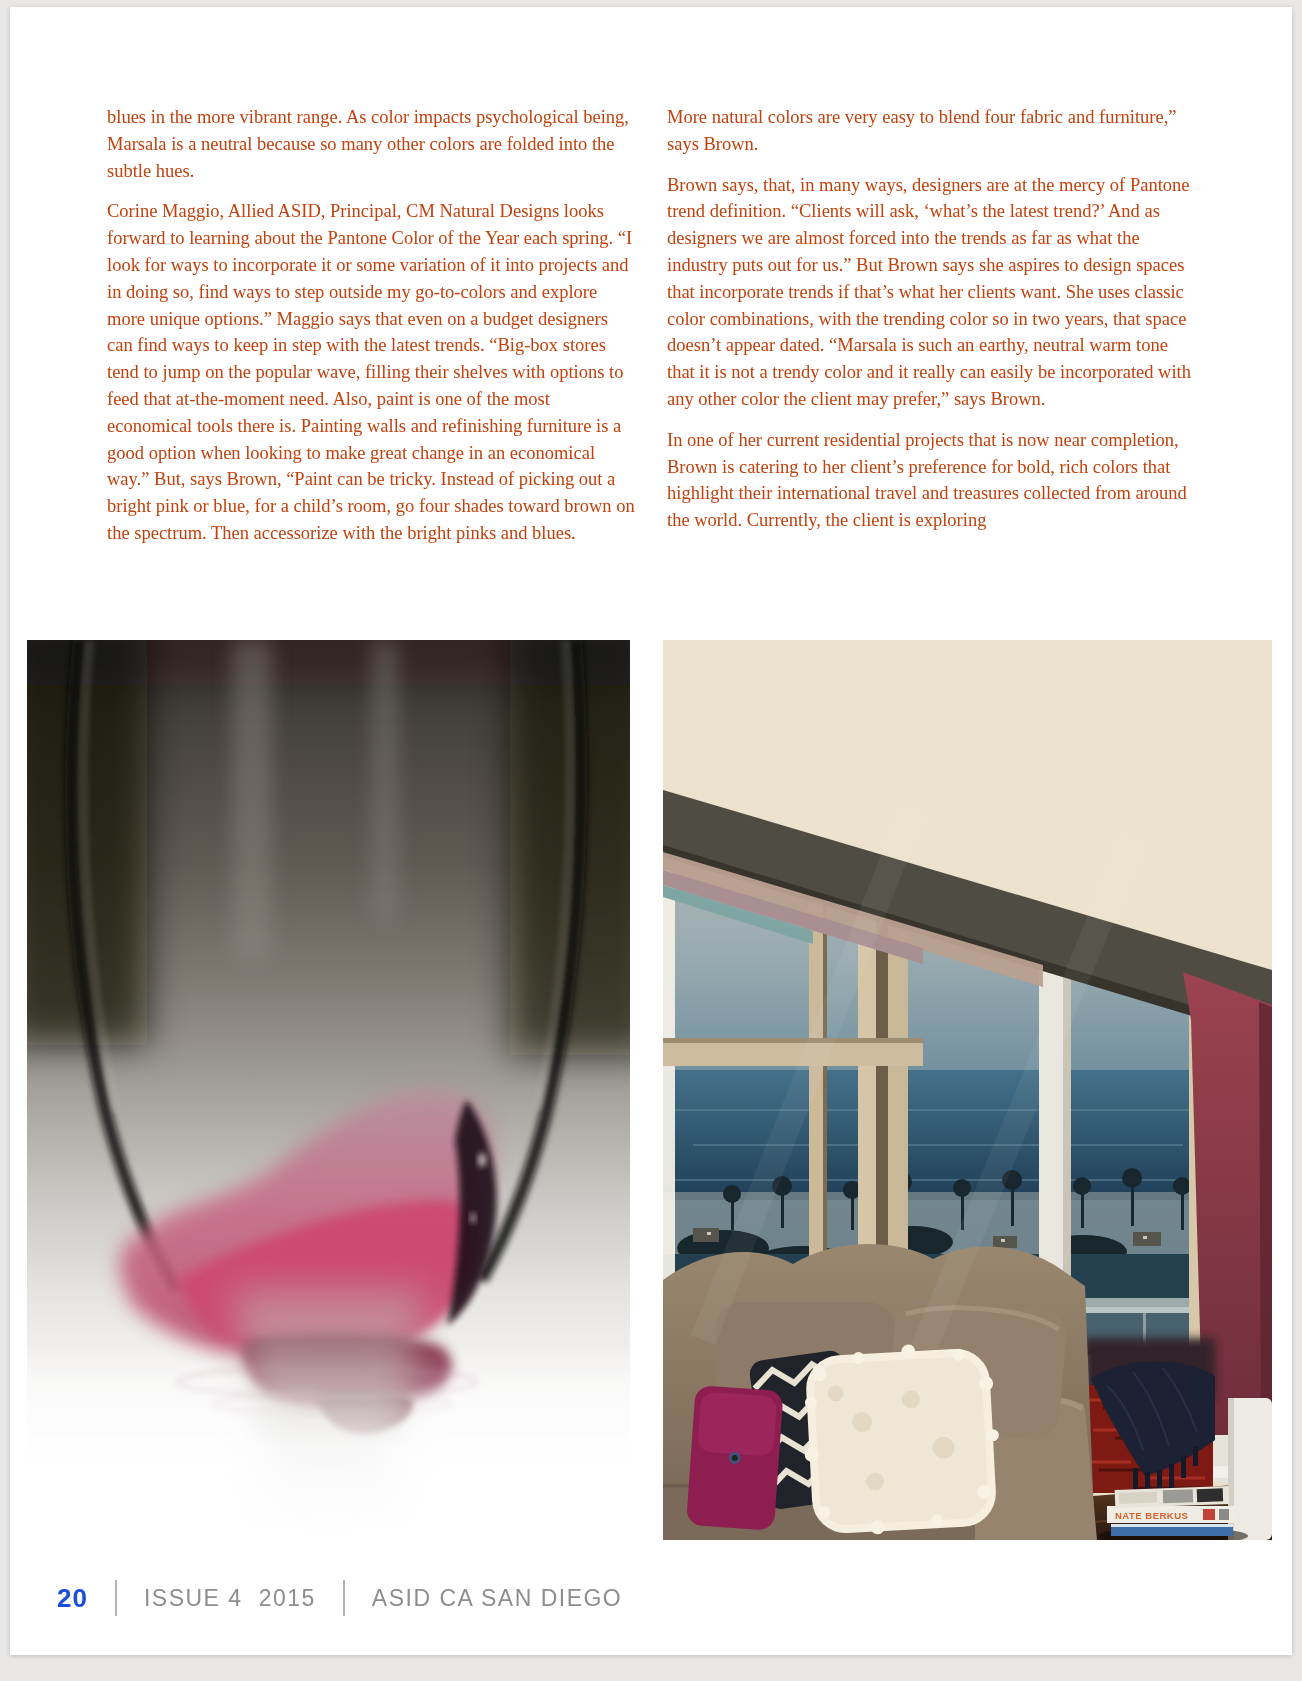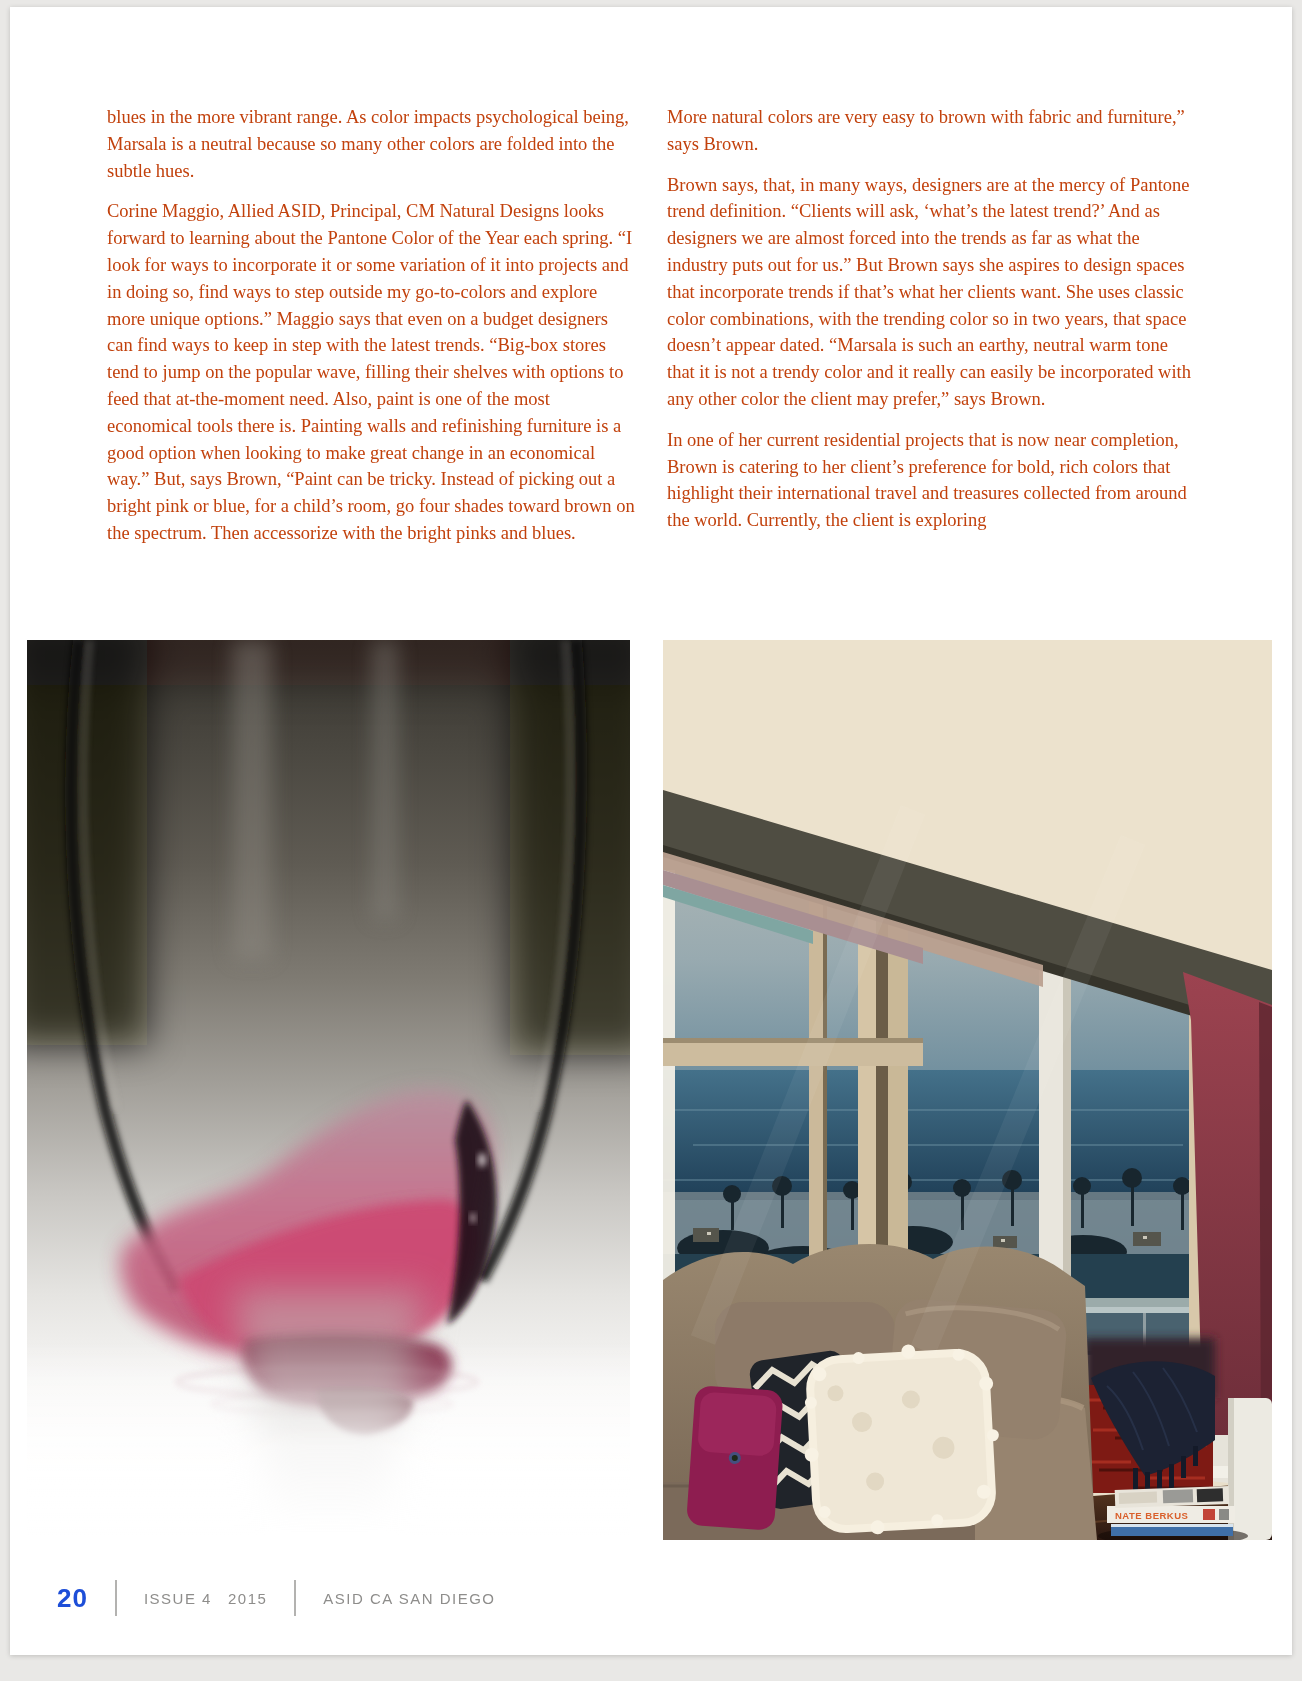--- a/index.html
+++ b/index.html
@@ -17,37 +17,37 @@
   h2.section-heading{margin:14px 0 9px 0;font-family:"Liberation Sans",sans-serif;
             font-weight:bold;font-size:30px;letter-spacing:0.2px;color:#8e1c3c;}
   .photo{overflow:hidden;}
   .photo svg{display:block;}
   .photo-left{left:27px;top:640px;width:603px;height:895px;}
   .photo-right{left:663px;top:640px;width:609px;height:1041px;}
   .footer{left:57px;top:1580px;display:flex;align-items:center;
           font-family:"Liberation Sans",sans-serif;}
   .page-number{font-size:26px;font-weight:bold;color:#1d4ed8;letter-spacing:1px;}
   .footer-sep{width:2px;height:36px;background:#b3b2b0;margin:0 27px;}
-  .footer-label{font-size:15px;color:#8e8d8b;letter-spacing:1.5px;}
+  .footer-label{font-size:23px;color:#8e8d8b;letter-spacing:1.5px;}
   .footer-year{margin-left:16px;}
 </style>
 </head>
 <body>
 
 <div class="page">
   <div class="sheet"></div>
 
 
   <div class="abs col col-left">
     <p>blues in the more vibrant range. As color impacts psychological being, Marsala is a neutral because so many other colors are folded into the subtle hues.</p>
     <p>Corine Maggio, Allied ASID, Principal, CM Natural Designs looks forward to learning about the Pantone Color of the Year each spring. “I look for ways to incorporate it or some variation of it into projects and in doing so, find ways to step outside my go-to-colors and explore more unique options.” Maggio says that even on a budget designers can find ways to keep in step with the latest trends. “Big-box stores tend to jump on the popular wave, filling their shelves with options to feed that at-the-moment need. Also, paint is one of the most economical tools there is. Painting walls and refinishing furniture is a good option when looking to make great change in an economical way.” But, says Brown, “Paint can be tricky. Instead of picking out a bright pink or blue, for a child’s room, go four shades toward brown on the spectrum. Then accessorize with the bright pinks and blues.</p>
   </div>
 
   <div class="abs col col-right">
-    <p>More natural colors are very easy to brown with fabric and furniture,” says Brown.</p>
+    <p>More natural colors are very easy to blend four fabric and furniture,” says Brown.</p>
     <p>Brown says, that, in many ways, designers are at the mercy of Pantone trend definition. “Clients will ask, ‘what’s the latest trend?’ And as designers we are almost forced into the trends as far as what the industry puts out for us.” But Brown says she aspires to design spaces that incorporate trends if that’s what her clients want. She uses classic color combinations, with the trending color so in two years, that space doesn’t appear dated. “Marsala is such an earthy, neutral warm tone that it is not a trendy color and it really can easily be incorporated with any other color the client may prefer,” says Brown.</p>
     <p>In one of her current residential projects that is now near completion, Brown is catering to her client’s preference for bold, rich colors that highlight their international travel and treasures collected from around the world. Currently, the client is exploring</p>
   </div>
 
   <div class="abs photo photo-left">
     <svg width="603" height="895" viewBox="0 0 603 895" preserveAspectRatio="none">
       <defs>
         <linearGradient id="bgGrad" x1="0" y1="0" x2="0" y2="1">
           <stop offset="0" stop-color="#38352f"></stop>
           <stop offset="0.12" stop-color="#4a4740"></stop>

